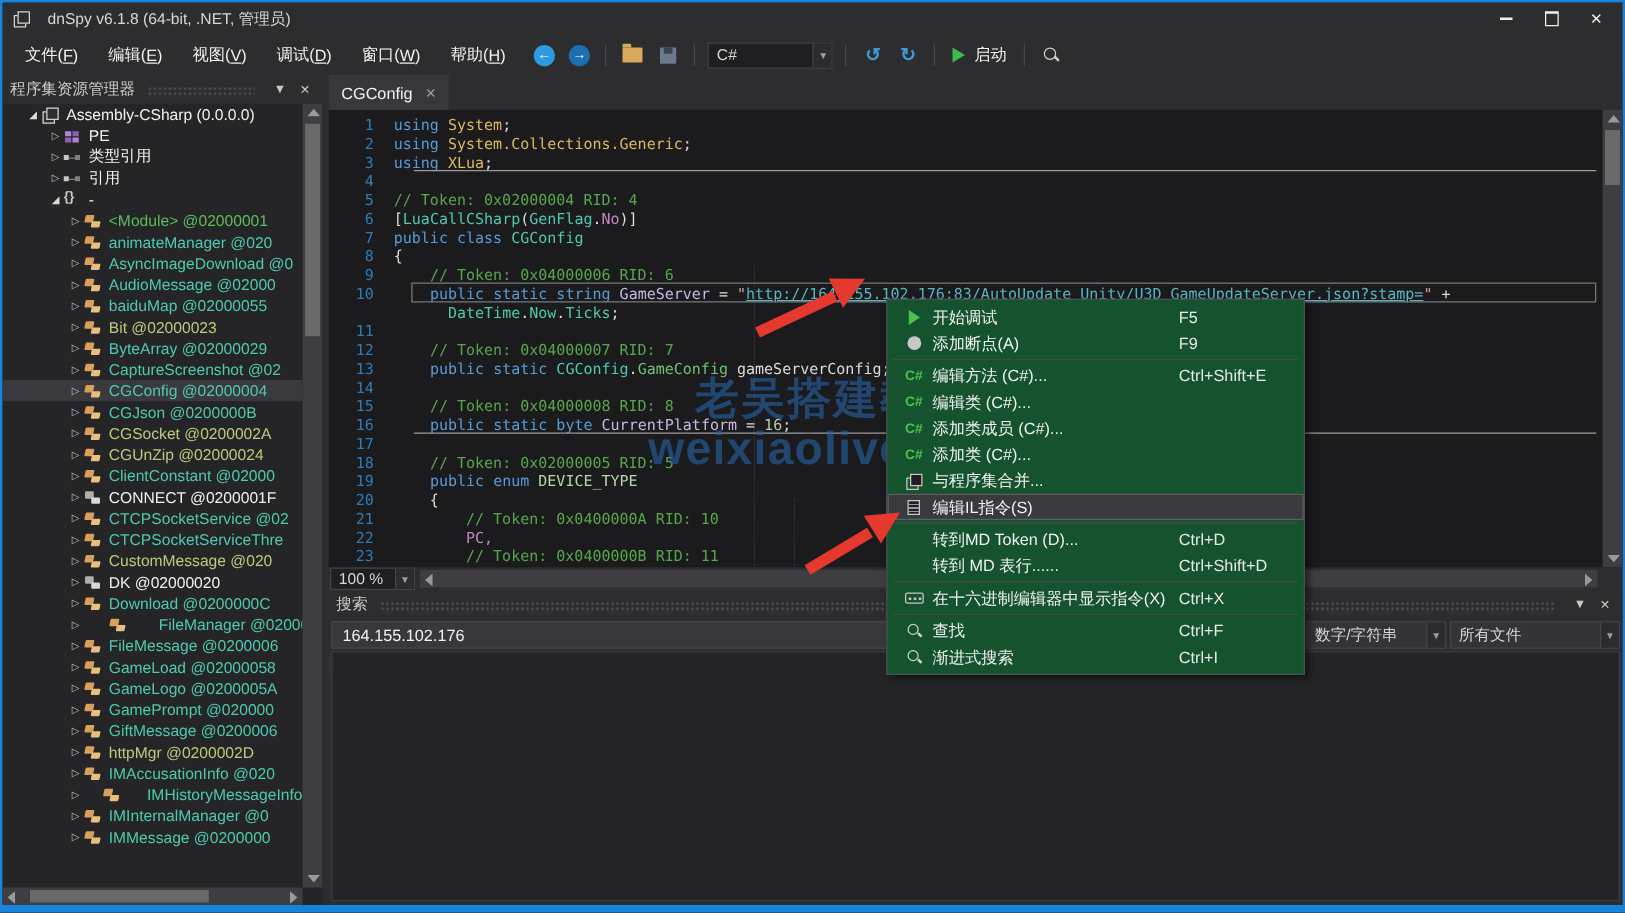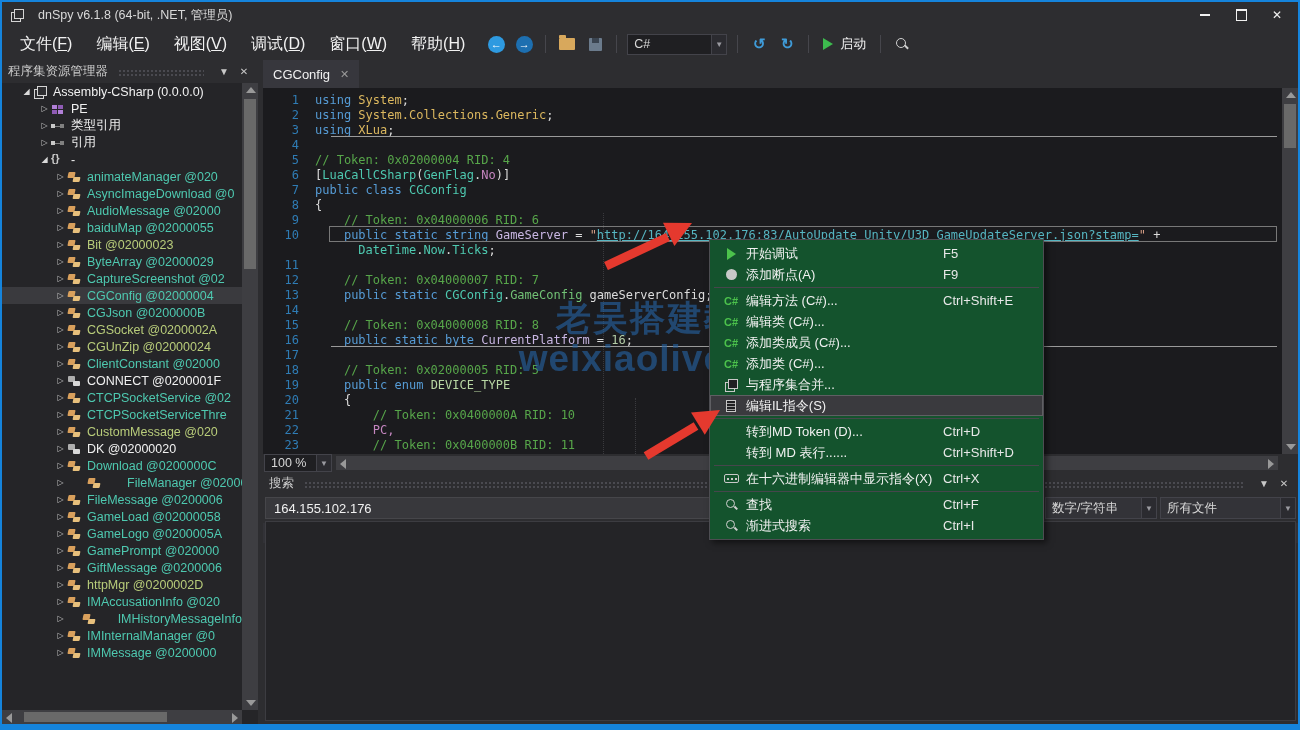--- a/index.html
+++ b/index.html
@@ -14,21 +14,21 @@
   
   #titlebar { position:absolute; left:0; top:0; right:0; height:26px; background:#2d2d30; display:flex; align-items:center; padding-left:8px; }
   #titlebar .title { margin-left:8px; color:#d8d8d8; font-size:12.5px; }
   .win-controls { position:absolute; right:6px; top:0; height:26px; display:flex; align-items:center; gap:22px; padding-right:8px; }
   .wc { width:14px; height:14px; display:flex; align-items:center; justify-content:center; color:#f1f1f1; font-size:12px; }
   .wc-min::before { content:""; width:10px; height:2px; background:#f1f1f1; }
   .wc-max::before { content:""; width:9px; height:9px; border:1px solid #f1f1f1; border-top-width:2px; }
   
   #menubar { position:absolute; left:0; top:26px; right:0; height:32px; display:flex; align-items:center; background:#2d2d30; }
   #menu-items { display:flex; height:100%; align-items:center; padding-left:6px; }
-  .menu-item { padding:0 12px; height:100%; display:flex; align-items:center; color:#f1f1f1; font-size:16px; }
+  .menu-item { padding:0 12px; height:100%; display:flex; align-items:center; color:#f1f1f1; font-size:13px; }
   .menu-item u { text-decoration:underline; }
   .toolbar { display:flex; align-items:center; gap:6px; margin-left:8px; }
   .tsep { width:1px; height:18px; background:#46464c; margin:0 4px; }
   .tb-btn { width:22px; height:22px; display:flex; align-items:center; justify-content:center; }
   .nav-circle { width:17px; height:17px; border-radius:50%; display:flex; align-items:center; justify-content:center; color:#fff; font-size:11px; font-weight:bold; }
   .nav-back { background:#2e9ae0; } .nav-fwd { background:#1d6fb0; }
   .ic-folder { position:relative; width:16px; height:12px; background:#d8a85c; border-radius:1px; }
   .ic-folder::before { content:""; position:absolute; left:0; top:-3px; width:7px; height:3px; background:#d8a85c; border-radius:1px 1px 0 0; }
   .ic-save { position:relative; width:13px; height:13px; background:#6b7b8c; border-radius:1px; }
   .ic-save::before { content:""; position:absolute; left:3px; top:0; width:7px; height:5px; background:#3a4450; }
@@ -224,20 +224,25 @@
         </div>
         <div class="tree-row" style="padding-left: 36px;">
           <span class="exp closed"></span>
           <span class="ti ti-ref"></span>
           <span class="tc-white">引用</span>
         </div>
         <div class="tree-row" style="padding-left: 36px;">
           <span class="exp open"></span>
           <span class="ti ti-braces"></span>
           <span class="tc-white">-</span>
+        </div>
+        <div class="tree-row" style="padding-left: 52px;">
+          <span class="exp closed"></span>
+          <span class="ti ti-class"></span>
+          <span class="tc-green">&lt;Module&gt; @02000001</span>
         </div>
         <div class="tree-row" style="padding-left: 52px;">
           <span class="exp closed"></span>
           <span class="ti ti-class"></span>
           <span class="tc-teal">animateManager @020</span>
         </div>
         <div class="tree-row" style="padding-left: 52px;">
           <span class="exp closed"></span>
           <span class="ti ti-class"></span>
           <span class="tc-teal">AsyncImageDownload @0</span>

